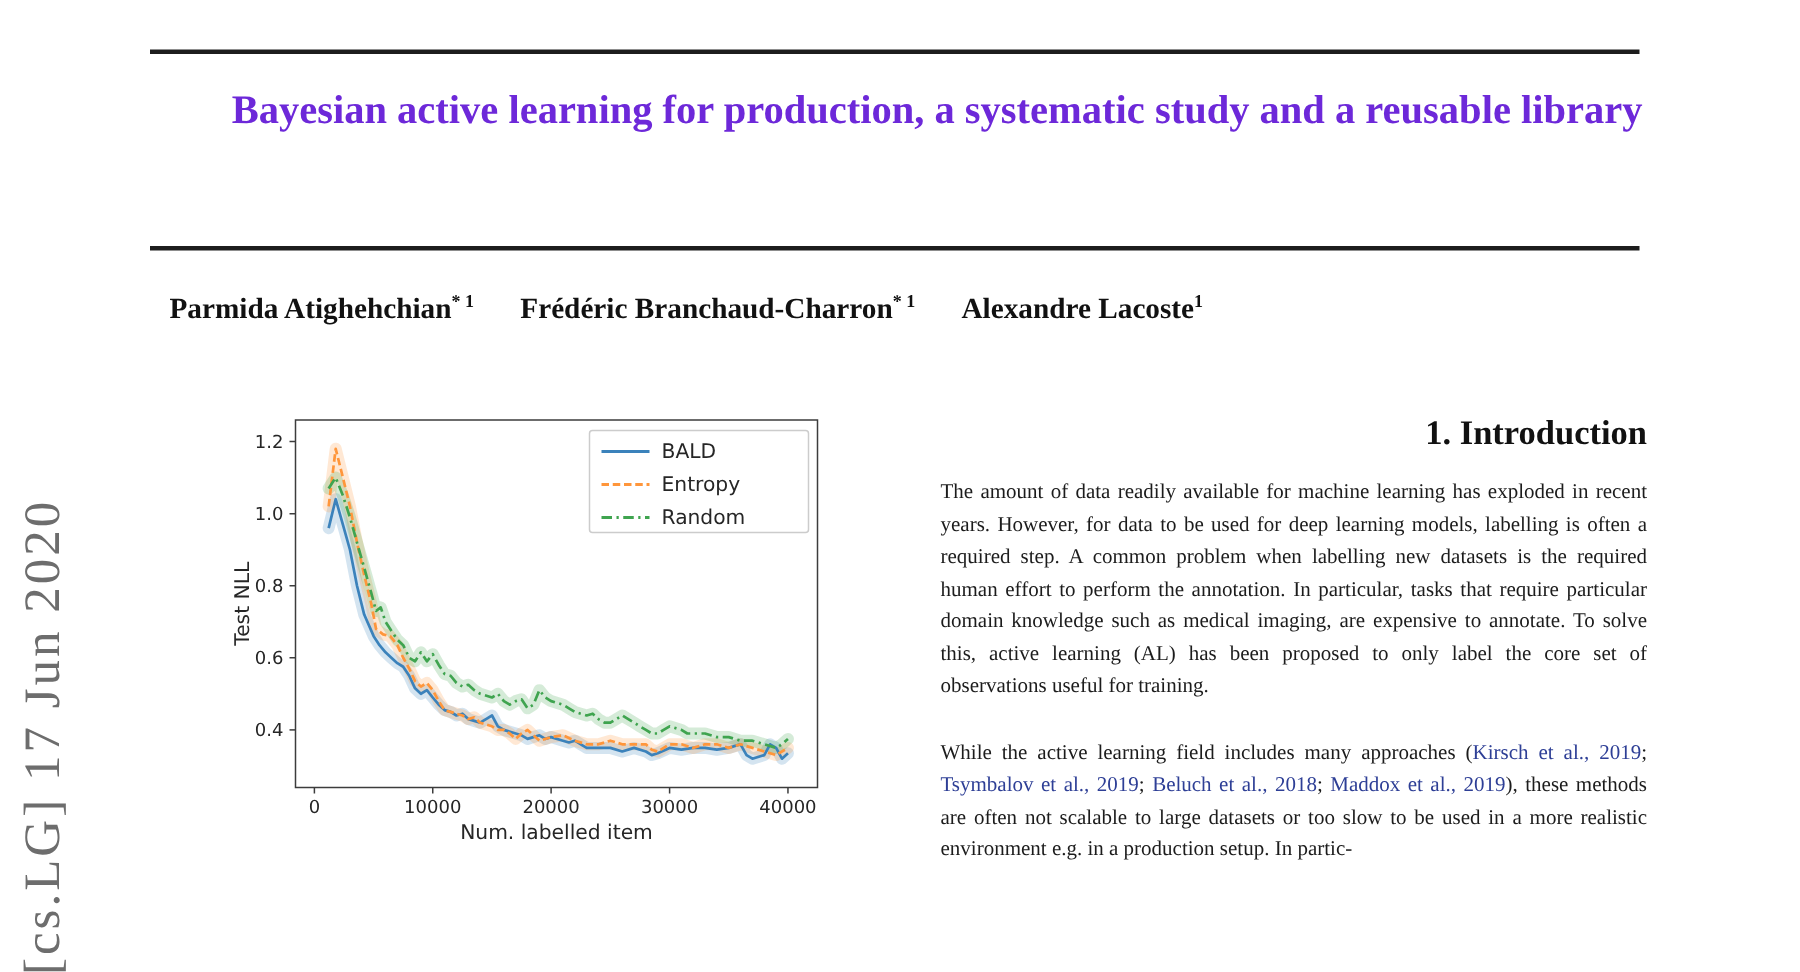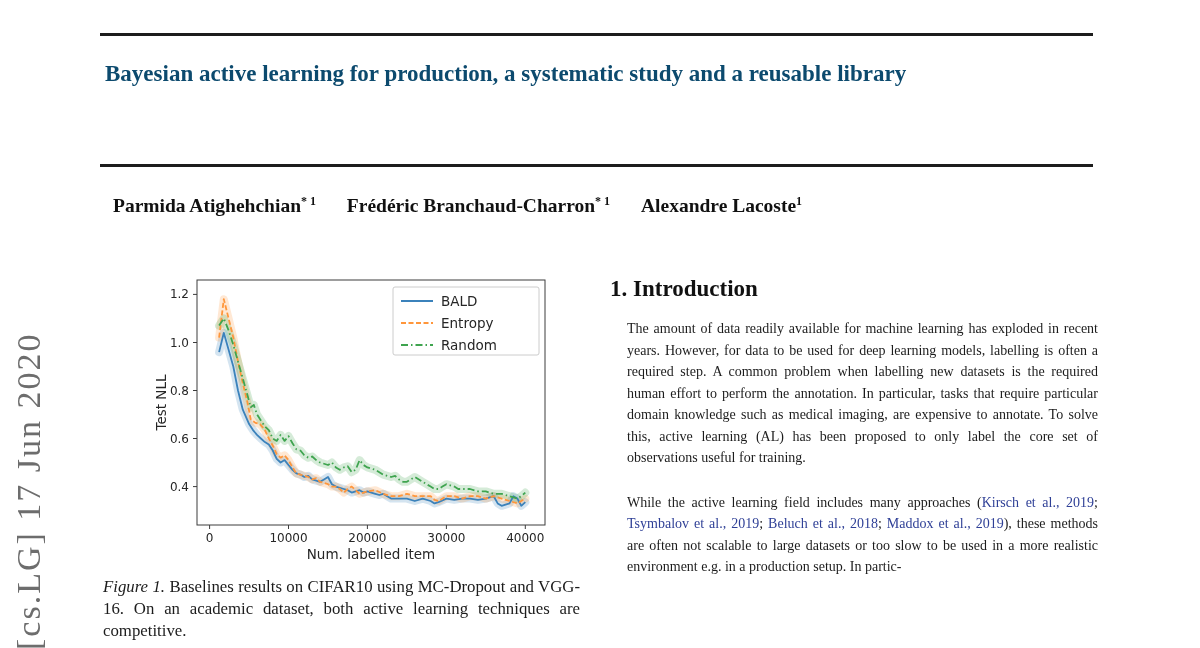--- a/index.html
+++ b/index.html
@@ -3,36 +3,36 @@
 <meta charset="utf-8">
 <style>
   html,body{margin:0;padding:0;background:#ffffff;}
   .page{position:relative;width:1200px;height:648px;background:#ffffff;overflow:hidden;
         color:#1c1c1c;font-family:"Liberation Serif",serif;}
 
   .rule{position:absolute;left:100px;width:993px;height:3px;background:#1d1d1d;}
   .rule-top{top:33px;}
   .rule-mid{top:164px;}
 
-  .title{position:absolute;left:105px;top:56px;width:990px;margin:0;text-align:left;
-         font-size:23px;line-height:35px;font-weight:bold;color:#0c4a6e;}
+  .title{position:absolute;left:105px;top:56px;width:990px;margin:0;text-align:right;
+         font-size:27px;line-height:35px;font-weight:bold;color:#6d28d9;}
 
   .authors{position:absolute;left:100px;top:193px;width:993px;
            font-size:19.5px;font-weight:bold;color:#111111;}
   .author{margin:0 13px;white-space:nowrap;}
   .author sup{font-size:12px;font-weight:bold;}
 
   .col-left{position:absolute;left:103px;top:258px;width:478px;}
   .figure{margin:15px 0 0 50px;}
   .caption{position:absolute;left:103px;top:576px;width:477px;margin:0;
            font-size:16.8px;line-height:21.8px;text-align:justify;color:#1c1c1c;}
   .caption em{font-style:italic;}
 
   .col-right{position:absolute;left:610px;top:276px;width:488px;}
-  .section-heading{margin:0 0 16px 0;font-size:23px;line-height:26px;font-weight:bold;color:#111111;}
+  .section-heading{margin:0 0 16px 0;font-size:23px;line-height:26px;font-weight:bold;color:#111111;text-align:right;}
   .body-text{margin:0 0 23px 17px;font-size:14px;line-height:21.5px;text-align:justify;color:#1c1c1c;}
   .cite{color:#2e3f96;}
 
   .arxiv-stamp{position:absolute;left:10px;top:650px;transform:rotate(-90deg);
                transform-origin:0 0;font-size:34px;letter-spacing:2px;color:#6d6d6d;
                white-space:nowrap;font-family:"Liberation Serif",serif;}
 
   svg text{font-family:"DejaVu Sans",sans-serif;fill:#262626;}
   .tick-label{font-size:12px;}
   .axis-label{font-size:13.5px;}
@@ -93,21 +93,20 @@
           <line x1="248" y1="28" x2="280" y2="28" stroke="#3b82bb" stroke-width="2"></line>
           <text x="288" y="32.5" class="legend-label">BALD</text>
           <line x1="248" y1="50" x2="280" y2="50" stroke="#ff963b" stroke-width="2" stroke-dasharray="5,2.5"></line>
           <text x="288" y="54.5" class="legend-label">Entropy</text>
           <line x1="248" y1="72" x2="280" y2="72" stroke="#3fa44f" stroke-width="2" stroke-dasharray="7,3,1.5,3"></line>
           <text x="288" y="76.5" class="legend-label">Random</text>
         </svg>
     </figure>
   </div>
 
-  <p class="caption"><em>Figure 1.</em><span> Baselines results on CIFAR10 using MC-Dropout and VGG-16. On an academic dataset, both active learning techniques are competitive.</span></p>
 
   <div class="col-right">
     <h2 class="section-heading">1. Introduction</h2>
     <p class="body-text">The amount of data readily available for machine learning has exploded in recent years. However, for data to be used for deep learning models, labelling is often a required step. A common problem when labelling new datasets is the required human effort to perform the annotation. In particular, tasks that require particular domain knowledge such as medical imaging, are expensive to annotate. To solve this, active learning (AL) has been proposed to only label the core set of observations useful for training.</p>
     <p class="body-text"><span>While the active learning field includes many approaches (</span><span class="cite">Kirsch et al., 2019</span><span>; </span><span class="cite">Tsymbalov et al., 2019</span><span>; </span><span class="cite">Beluch et al., 2018</span><span>; </span><span class="cite">Maddox et al., 2019</span><span>), these methods are often not scalable to large datasets or too slow to be used in a more realistic environment e.g. in a production setup. In partic-</span></p>
   </div>
 
 </div>
 
 </body></html>

